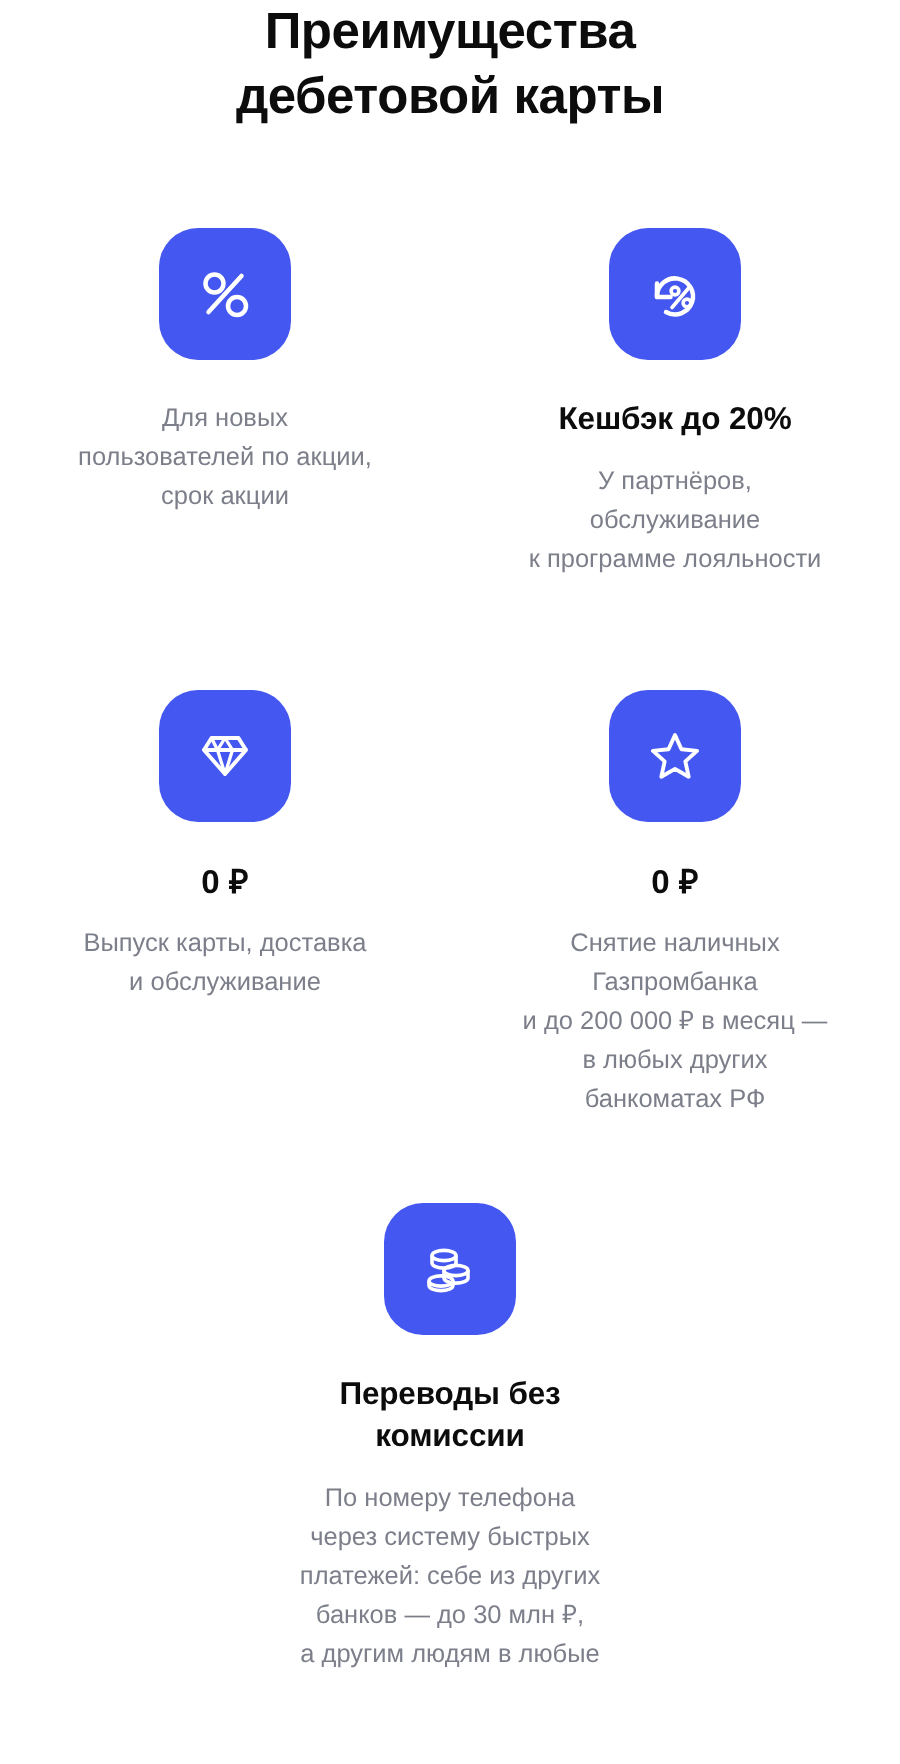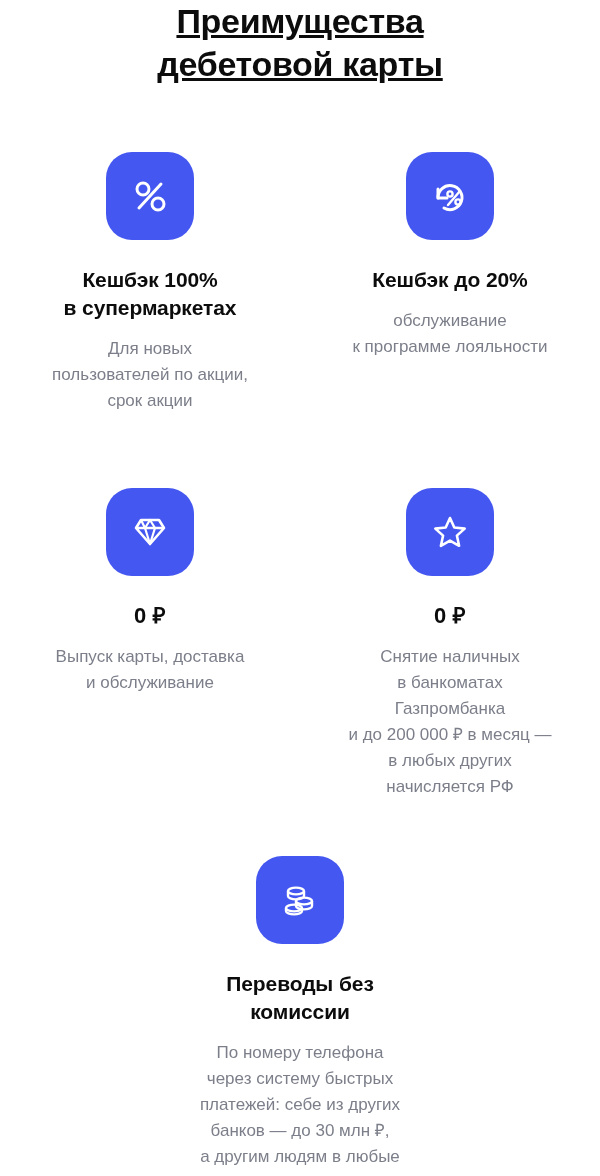--- a/index.html
+++ b/index.html
@@ -24,21 +24,20 @@
   .page-title {
     margin: 0;
     padding: 0 23px;
     padding-top: 0;
     font-size: 34px;
     line-height: 43px;
     font-weight: 700;
     text-align: center;
     letter-spacing: -0.3px;
     color: #0c0c0c;
-    text-decoration: underline;
   }
   .title-line {
     display: block;
   }
   .grid {
     margin-top: 66px;
     display: flex;
     flex-wrap: wrap;
     justify-content: center;
   }
@@ -111,24 +110,20 @@
   <div class="grid">
 
     <div class="card card-1">
       <div class="icon-badge">
         <svg width="48" height="48" viewBox="0 0 48 48" fill="none" aria-hidden="true">
           <circle cx="17" cy="17" r="6" stroke="#ffffff" stroke-width="3"></circle>
           <circle cx="32" cy="32" r="6" stroke="#ffffff" stroke-width="3"></circle>
           <line x1="35" y1="12" x2="13" y2="36" stroke="#ffffff" stroke-width="3" stroke-linecap="round"></line>
         </svg>
       </div>
-      <h2 class="card-title">
-        <span class="t-line">Кешбэк 100%</span>
-        <span class="t-line">в супермаркетах</span>
-      </h2>
       <p class="card-text">
         <span class="d-line">Для новых</span>
         <span class="d-line">пользователей по акции,</span>
         <span class="d-line">срок акции</span>
       </p>
     </div>
 
     <div class="card card-2">
       <div class="icon-badge">
         <svg width="48" height="48" viewBox="0 0 48 48" fill="none" aria-hidden="true">
@@ -136,20 +131,21 @@
           <path d="M12 17v9h9" stroke="#ffffff" stroke-width="3" stroke-linecap="round" stroke-linejoin="round" fill="none"></path>
           <circle cx="24" cy="22" r="2.6" stroke="#ffffff" stroke-width="2.4"></circle>
           <circle cx="32" cy="30" r="2.6" stroke="#ffffff" stroke-width="2.4"></circle>
           <line x1="34" y1="19" x2="22" y2="33" stroke="#ffffff" stroke-width="2.4" stroke-linecap="round"></line>
         </svg>
       </div>
       <h2 class="card-title">
         <span class="t-line">Кешбэк до 20%</span>
       </h2>
       <p class="card-text">
+        <span class="d-line">У партнёров,</span>
         <span class="d-line">обслуживание</span>
         <span class="d-line">к программе лояльности</span>
       </p>
     </div>
 
     <div class="card row-gap-2">
       <div class="icon-badge">
         <svg width="48" height="48" viewBox="0 0 48 48" fill="none" aria-hidden="true">
           <path d="M10 20h28L24 36 10 20z" stroke="#ffffff" stroke-width="2.6" stroke-linejoin="round" fill="none"></path>
           <path d="M10 20l5-8h18l5 8" stroke="#ffffff" stroke-width="2.6" stroke-linejoin="round" fill="none"></path>
@@ -170,25 +166,24 @@
       <div class="icon-badge">
         <svg width="48" height="48" viewBox="0 0 48 48" fill="none" aria-hidden="true">
           <path d="M24 10l4.3 9.5 10.4 1.1-7.8 7 2.2 10.2L24 32.6l-9.1 5.2 2.2-10.2-7.8-7 10.4-1.1L24 10z" stroke="#ffffff" stroke-width="2.6" stroke-linejoin="round" fill="none"></path>
         </svg>
       </div>
       <h2 class="card-title amount">
         <span class="t-line">0 ₽</span>
       </h2>
       <p class="card-text">
         <span class="d-line">Снятие наличных</span>
-        <span class="d-line">в банкоматах</span>
         <span class="d-line">Газпромбанка</span>
         <span class="d-line">и до 200 000 ₽ в месяц —</span>
         <span class="d-line">в любых других</span>
-        <span class="d-line">начисляется РФ</span>
+        <span class="d-line">банкоматах РФ</span>
       </p>
     </div>
 
     <div class="card full">
       <div class="icon-badge">
         <svg width="48" height="48" viewBox="0 0 48 48" fill="none" aria-hidden="true">
           <ellipse cx="20" cy="15" rx="8" ry="3.4" stroke="#ffffff" stroke-width="2.4" fill="none"></ellipse>
           <path d="M12 15v5c0 1.9 3.6 3.4 8 3.4s8-1.5 8-3.4v-5" stroke="#ffffff" stroke-width="2.4" fill="none"></path>
           <ellipse cx="28" cy="25" rx="8" ry="3.4" stroke="#ffffff" stroke-width="2.4" fill="none"></ellipse>
           <path d="M20 25v5c0 1.9 3.6 3.4 8 3.4s8-1.5 8-3.4v-5" stroke="#ffffff" stroke-width="2.4" fill="none"></path>

